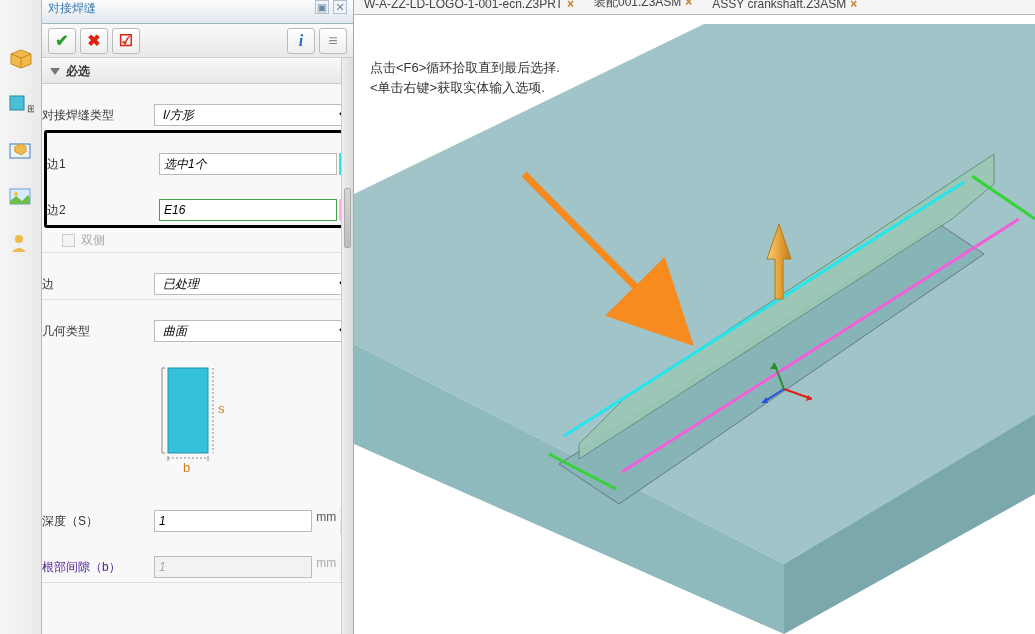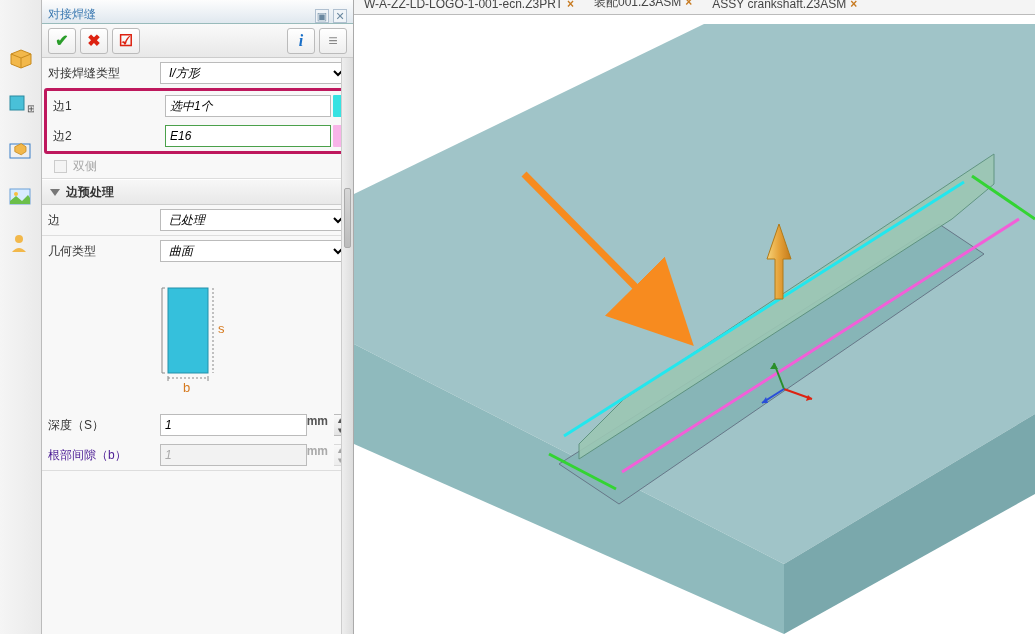--- a/index.html
+++ b/index.html
@@ -2,51 +2,51 @@
 <html><head>
 <meta charset="utf-8">
 <style>
   * { box-sizing: border-box; margin: 0; padding: 0; font-family: "Microsoft YaHei", Arial, sans-serif; }
   body { width: 1035px; height: 634px; overflow: hidden; background: #fff; display: flex; }
   
   .left-toolbar { width: 42px; background: linear-gradient(to right, #f5f5f5, #eaeaea); border-right: 1px solid #bbb; display: flex; flex-direction: column; align-items: center; padding-top: 45px; gap: 18px; }
   .left-toolbar .tool { width: 28px; height: 28px; display:flex; align-items:center; justify-content:center; cursor:pointer; }
   
   .panel { width: 312px; background: #f8f8f8; border-right: 1px solid #aaa; display:flex; flex-direction:column; position:relative; }
-  .panel-title { height: 24px; background: linear-gradient(to bottom, #fdfdfd, #e0e8ef); border-bottom: 1px solid #9bb; display:flex; align-items:flex-end; padding: 0 6px; font-size: 12px; color: #3a78b0; }
+  .panel-title { height: 24px; background: linear-gradient(to bottom, #fdfdfd, #e0e8ef); border-bottom: 1px solid #9bb; display:flex; align-items:flex-start; padding: 0 6px; font-size: 12px; color: #3a78b0; }
   .title-spacer { flex:1; }
   .title-icons { display:flex; gap:4px; }
   .title-icons span { width:14px; height:14px; display:inline-flex; align-items:center; justify-content:center; font-size:11px; color:#6a88a0; border:1px solid #b0c0d0; background:#f0f4f8; cursor:pointer; }
   
   .panel-toolbar { height: 34px; display:flex; align-items:center; padding: 0 6px; gap:4px; border-bottom:1px solid #ccc; background: linear-gradient(to bottom,#fafafa,#e8e8e8); }
   .tbtn { width:28px; height:26px; border:1px solid #bbb; border-radius:3px; display:flex; align-items:center; justify-content:center; background:linear-gradient(to bottom,#fff,#eee); cursor:pointer; font-size:16px; font-weight:bold; }
   .ok-btn { color:#2a9d2a; }
   .cancel-btn { color:#d21; }
   .arrow-btn { color:#d21; }
   .tbtn.info { color:#1a6fc7; margin-left:auto; font-style:italic; font-family:serif; }
   .tbtn.cfg { color:#888; }
   
   .panel-content { flex:1; overflow-y:auto; position:relative; }
   .section { border-bottom: 1px solid #ddd; }
   .section-header { height:26px; background: linear-gradient(to bottom,#f7f7f7,#e8e8e8); border-top:1px solid #fff; border-bottom:1px solid #ccc; display:flex; align-items:center; padding: 0 8px; font-size:12px; font-weight:bold; color:#333; cursor:pointer; }
   .section-header .tri { width:0;height:0;border-left:5px solid transparent;border-right:5px solid transparent;border-top:7px solid #777; margin-right:6px; }
-  .row { display:flex; align-items:center; min-height:30px; padding: 2px 6px; font-size:12px; }
+  .row { display:flex; align-items:center; min-height:30px; padding: 2px 0; font-size:12px;margin-top:16px; }
   .row-label { width: 112px; color:#333; }
   .row-val { flex:1; }
   .row input, .row select, .row .readonly { width:100%; height:22px; border:1px solid #bbb; background:#fff; font-size:12px; padding:0 4px;font-style:italic; }
   .row select { background:#fff; }
   .row .readonly { display:flex; align-items:center; }
-  .unit { width:36px; font-size:12px; color:#555;font-weight:bold; }
+  .unit { width:36px; text-align:center; font-size:12px; color:#555; }
   .spinner { width:16px; height:22px; background:linear-gradient(to bottom,#f9f9f9,#e3e3e3); border:1px solid #bbb; border-left:none; display:flex; flex-direction:column; }
   .spinner span{ flex:1; display:flex; align-items:center; justify-content:center; font-size:8px; color:#555; }
-  .highlight-group { border:3px solid #be185d; border-radius:3px; margin: 0 2px; }
+  .highlight-group { border:3px solid #000000; border-radius:3px; margin: 0 2px; }
   .edge-color { width:10px; margin-left:2px; border-radius:1px; }
   .edge1c { background:#37e2e2; }
   .edge2c { background:#f8b4e8; }
-  .checkbox-row { padding-left: 12px; color:#aaa; font-size:12px; display:flex; align-items:center; gap:6px; height:24px; }
+  .checkbox-row { padding-left: 20px; color:#aaa; font-size:12px; display:flex; align-items:center; gap:6px; height:24px; }
   .cb { width:13px; height:13px; border:1px solid #ccc; background:#f4f4f4; }
   
   .diagram { display:flex; justify-content:center; padding:12px 0; }
   
   .viewport { flex:1; position:relative; background:#fff; }
   .tabs { height:15px; display:flex; align-items:flex-end; background:#f4f4f4; border-bottom:1px solid #bbb; font-size:12px; }
   .tab { padding: 3px 10px; color:#444; position:relative; cursor:pointer; }
   .tab .close { color:#c77b22; margin-left:4px; font-weight:bold; }
   
   .vp-toolbar { position:absolute; top:28px; right:6px; display:flex; gap:6px; }
@@ -108,20 +108,24 @@
     <div class="tbtn ok-btn">✔</div>
     <div class="tbtn cancel-btn">✖</div>
     <div class="tbtn arrow-btn">☑</div>
     <div class="tbtn info">i</div>
     <div class="tbtn cfg">≡</div>
   </div>
 
   <div class="panel-content">
 
     <div class="section">
+      <div class="section-header">
+          <span class="tri"></span>
+          <span>必选</span>
+        </div>
       <div class="row">
         <div class="row-label">对接焊缝类型</div>
         <div class="row-val"><select><option>I/方形</option></select></div>
       </div>
 
       <div class="highlight-group">
         <div class="row">
           <div class="row-label">边1</div>
           <div class="row-val" style="display:flex;">
               <div class="readonly">选中1个</div>
@@ -137,24 +141,20 @@
         </div>
       </div>
 
       <div class="checkbox-row">
         <div class="cb"></div>
         <span>双侧</span>
       </div>
     </div>
 
     <div class="section">
-      <div class="section-header">
-          <span class="tri"></span>
-          <span>边预处理</span>
-        </div>
       <div class="row">
         <div class="row-label">边</div>
         <div class="row-val"><select><option>已处理</option></select></div>
       </div>
     </div>
 
     <div class="section">
       <div class="row">
         <div class="row-label">几何类型</div>
         <div class="row-val"><select><option>曲面</option></select></div>
@@ -274,20 +274,24 @@
           <rect x="3" y="3" width="12" height="12" fill="none" stroke="#888"></rect>
         </svg>
       </div>
     <div class="vbtn">
         <svg width="18" height="18">
           <rect x="3" y="5" width="12" height="9" fill="#ddd" stroke="#888"></rect>
         </svg>
       </div>
   </div>
 
+  <div class="hints">
+    <div>点击&lt;F6&gt;循环拾取直到最后选择.</div>
+    <div>&lt;单击右键&gt;获取实体输入选项.</div>
+  </div>
 
   <svg class="canvas3d" viewBox="0 0 681 610">
 
     <polygon points="0,170 350,0 681,0 681,390 430,540 0,320" fill="#a0c4c8" stroke="none"></polygon>
 
     <polygon points="0,320 430,540 430,610 0,420" fill="#8fbabd"></polygon>
     <polygon points="430,540 681,390 681,470 430,610" fill="#7aa8ac"></polygon>
 
     <polygon points="205,440 585,200 630,230 265,480" fill="#87b5b7" stroke="#678"></polygon>
 

